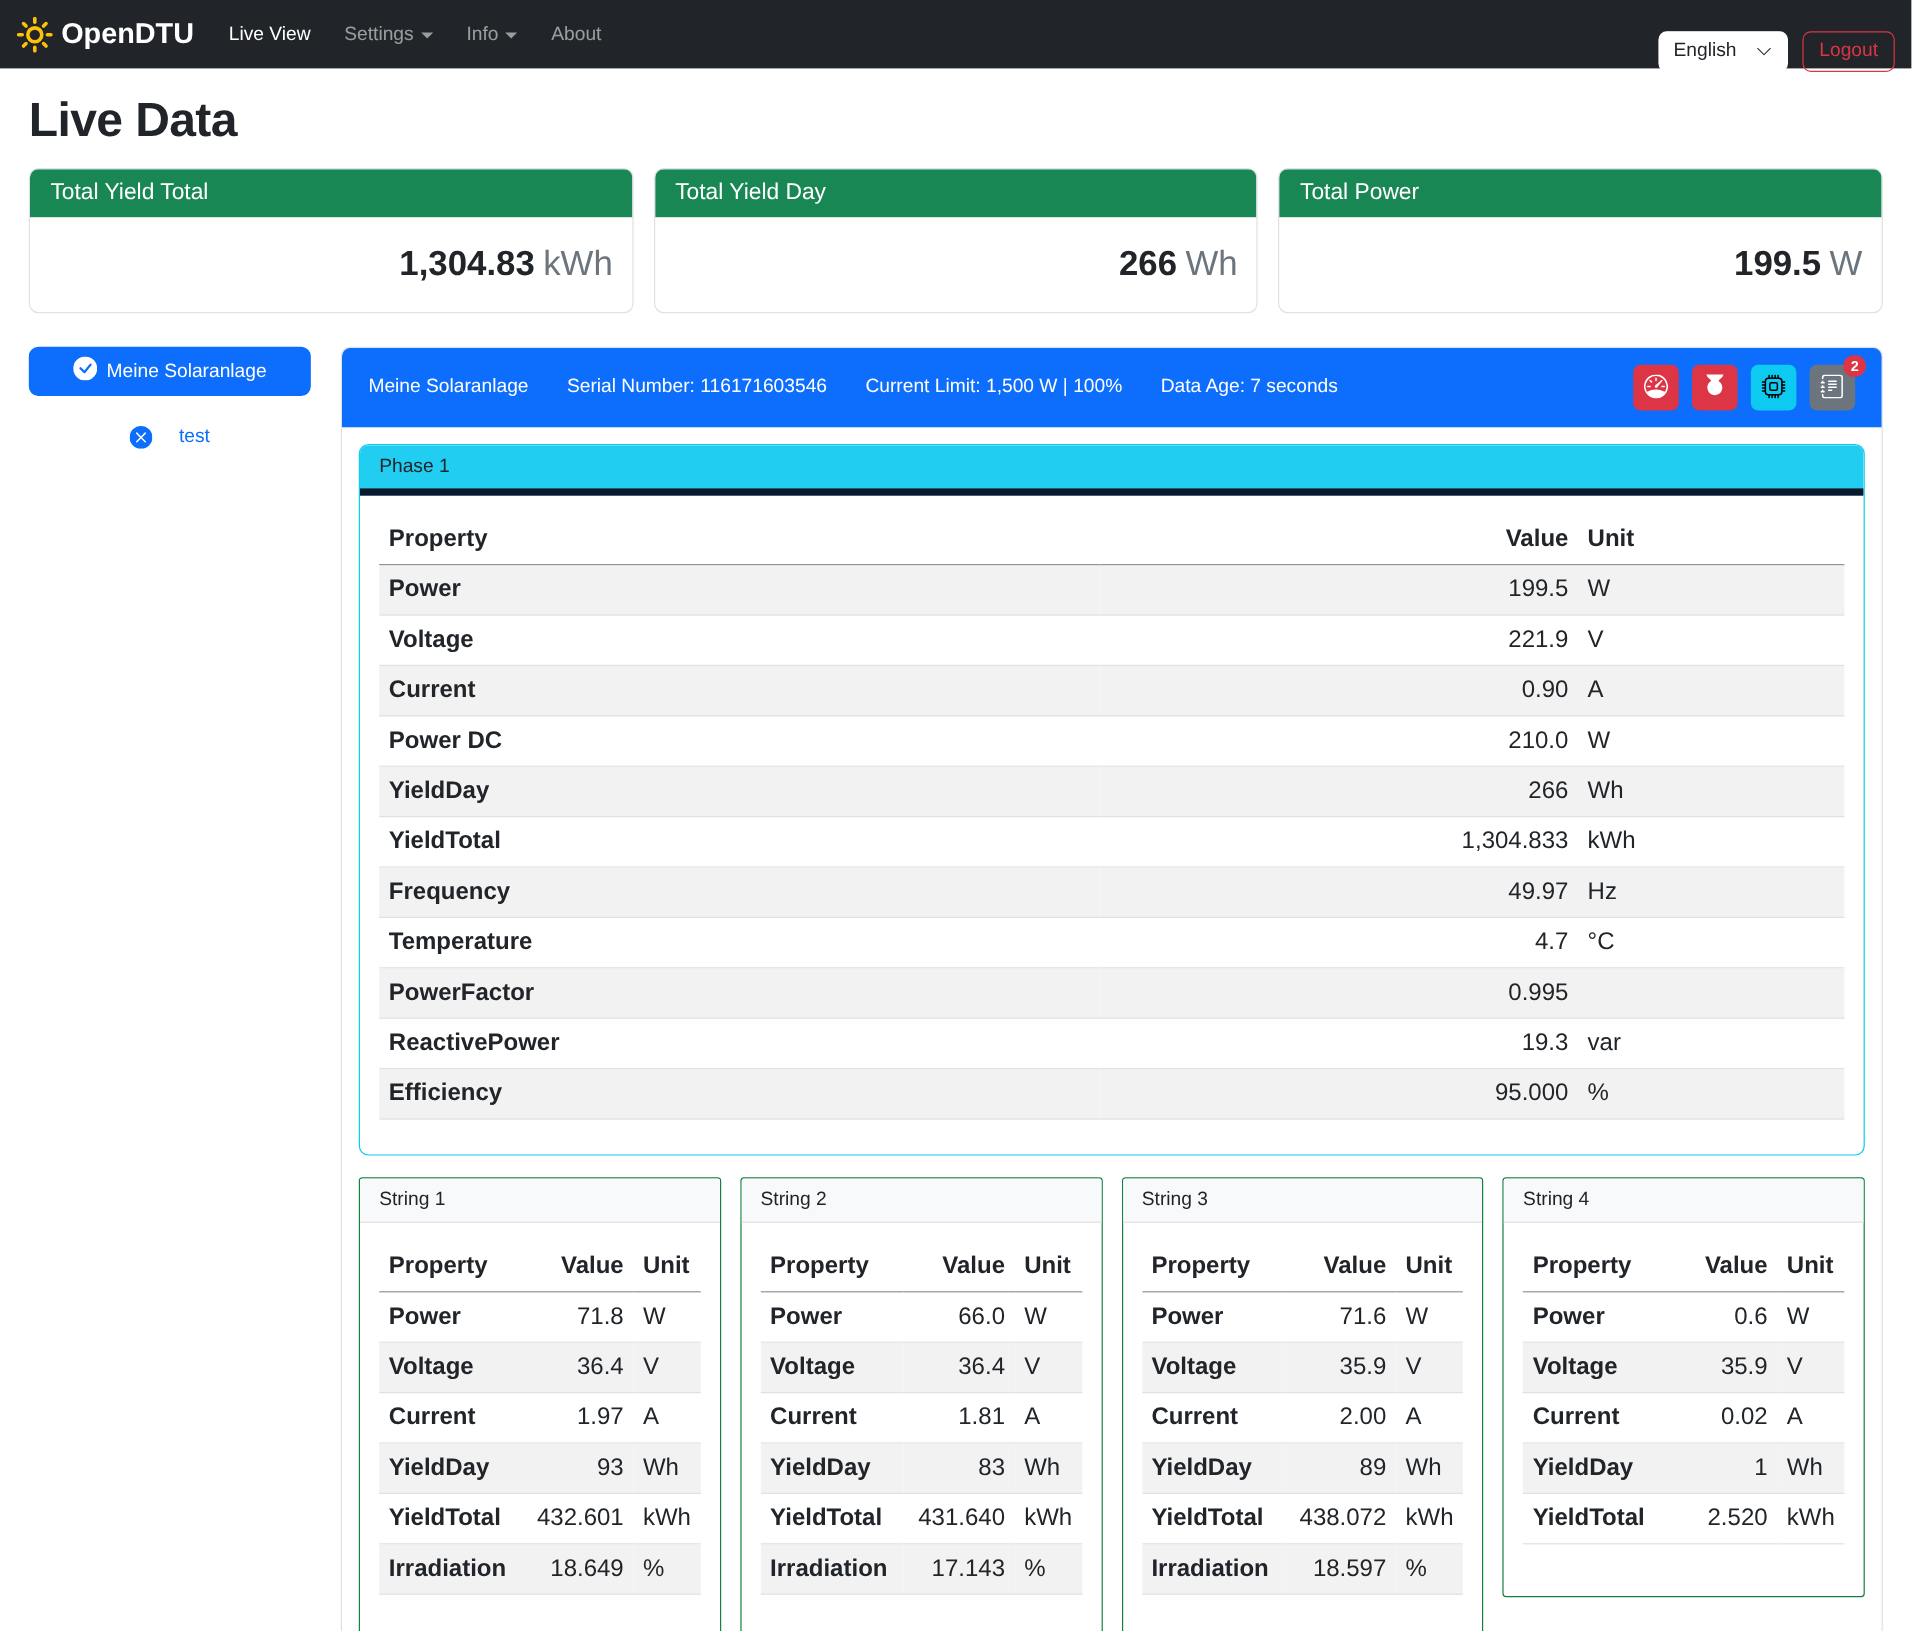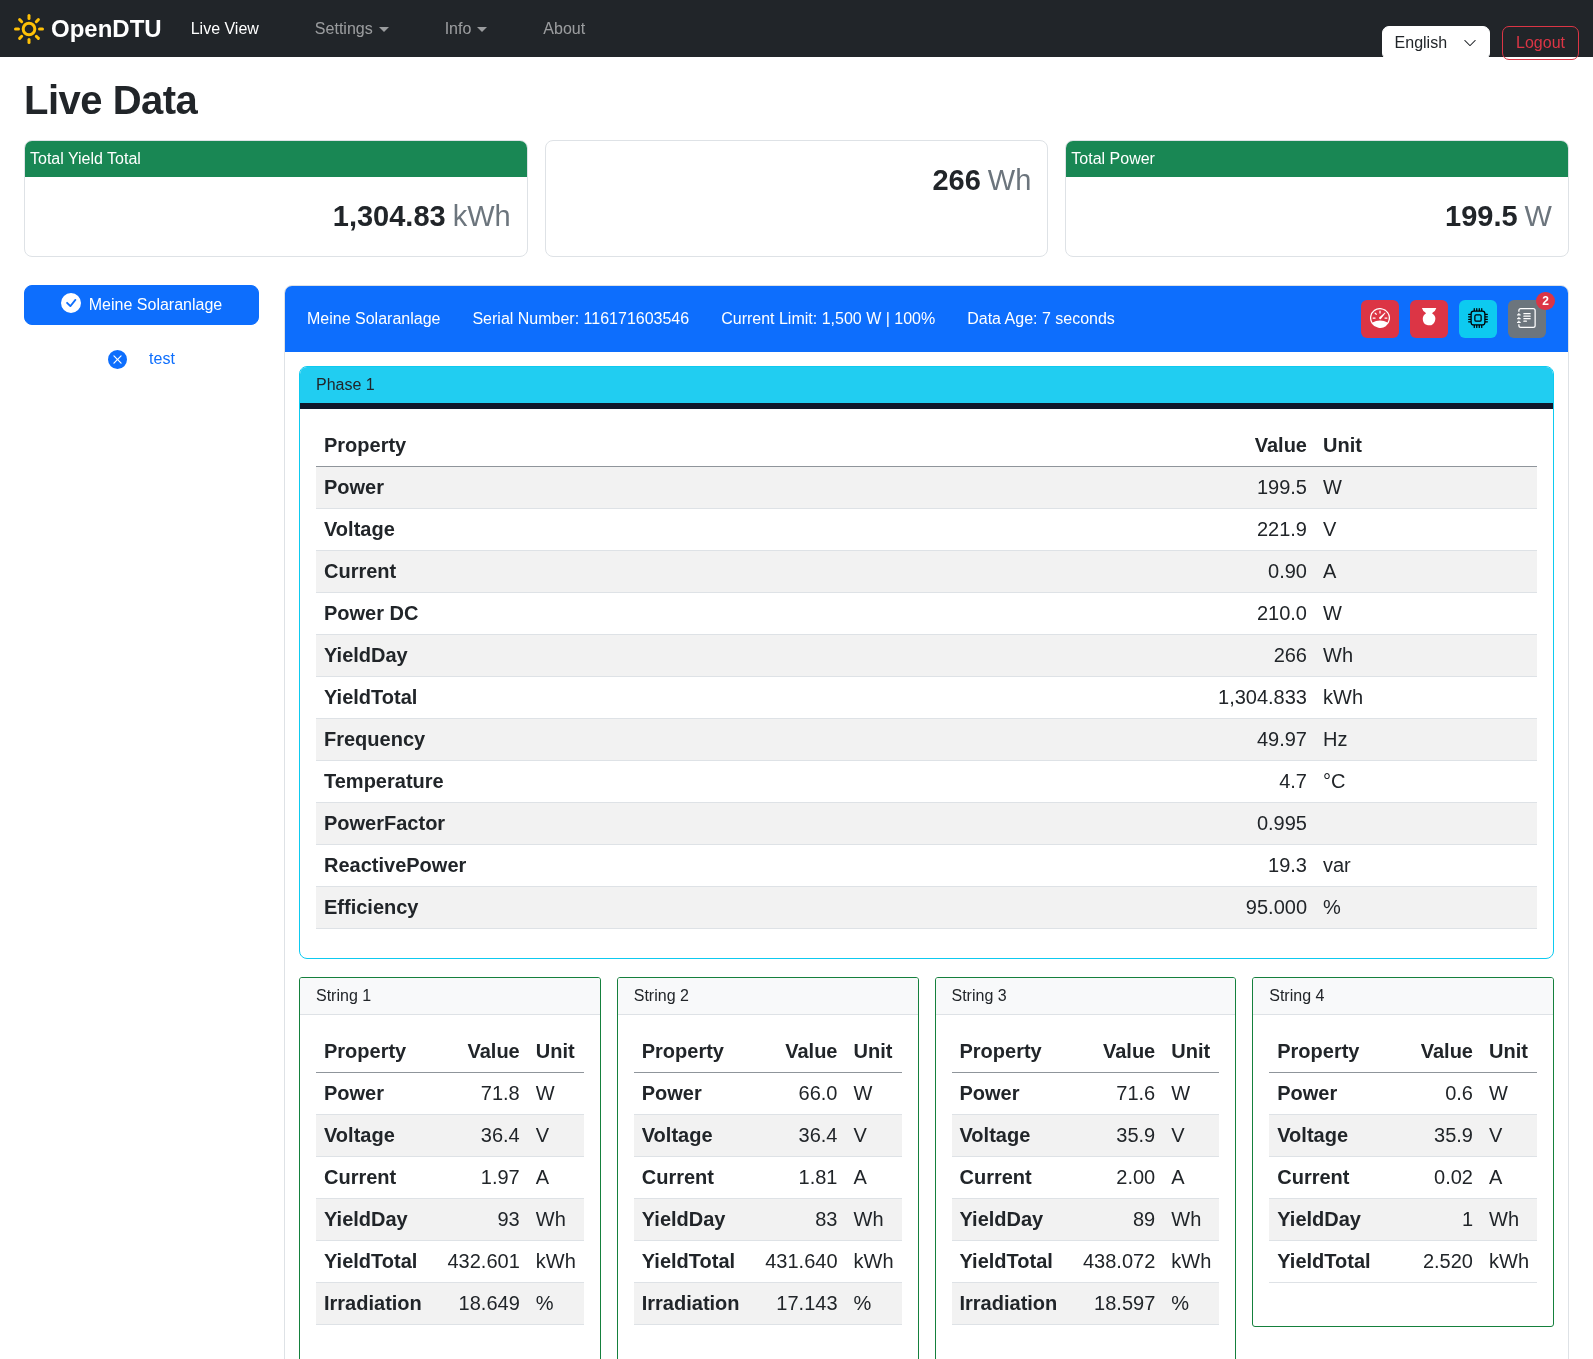--- a/index.html
+++ b/index.html
@@ -3,37 +3,37 @@
 <meta charset="utf-8">
 <style>
   * { box-sizing: border-box; margin: 0; padding: 0; }
   html,body { width: 1593px; min-height: 1359px; background: #fff; }
   body { font-family: "Liberation Sans", "DejaVu Sans", sans-serif; color: #212529; font-size: 16px; }
 
   
   .navbar { background: #212529; height: 57px; display: flex; align-items: center; padding: 0 14px; }
   .brand { display: flex; align-items: center; gap: 7px; color: #fff; font-size: 24px; font-weight: 700; cursor: pointer; }
   .brand svg { display: block; }
-  .nav-links { display: flex; align-items: center; margin-left: 15px; gap: 28px; }
+  .nav-links { display: flex; align-items: center; margin-left: 15px; }
   .nav-link { color: rgba(255,255,255,0.55); padding: 8px 14px; cursor: pointer; display: flex; align-items: center; gap: 6px; }
   .nav-link.active { color: #fff; }
   .caret { display: inline-block; width: 0; height: 0; border-left: 5px solid transparent; border-right: 5px solid transparent; border-top: 5px solid rgba(255,255,255,0.55); margin-top: 2px; }
   .nav-right { margin-left: auto; display: flex; align-items: center; gap: 12px; margin-top: 28px; }
   .lang-select { background: #fff; color: #212529; border-radius: 7px; padding: 7px 12px; display: flex; align-items: center; gap: 16px; cursor: pointer; border: 1px solid #fff; }
   .lang-select svg { display: block; }
   .logout-btn { background: transparent; color: #dc3545; border: 1px solid #dc3545; border-radius: 7px; padding: 7px 13px; font-size: 16px; cursor: pointer; font-family: inherit; }
 
   
   .container { padding: 0 24px; }
   .page-title { font-size: 40px; font-weight: 700; margin: 21px 0 17px; letter-spacing: -0.5px; }
 
   
   .summary-row { display: grid; grid-template-columns: 1fr 1fr 1fr; gap: 17px; }
   .summary-card { border: 1px solid #dee2e6; border-radius: 8px; overflow: hidden; background: #fff; }
-  .summary-card .head { background: #198754; color: #fff; padding: 9px 5px; font-size: 16px; }
+  .summary-card .head { background: #198754; color: #fff; padding: 9px 17px; font-size: 19px; }
   .summary-card .body { padding: 23px 16px; text-align: right; font-size: 29px; }
   .summary-card .val { font-weight: 700; color: #212529; }
   .summary-card .unit { color: #6c757d; margin-left: 7px; }
 
   
   .main-row { display: flex; gap: 25px; margin-top: 28px; padding-bottom: 29px; }
   .sidebar { width: 235px; flex: 0 0 235px; }
   .inverter-select-btn { width: 100%; background: #0d6efd; border: 1px solid #0d6efd; color: #fff; border-radius: 8px; padding: 7px 10px; font-size: 16px; font-family: inherit; display: flex; align-items: center; justify-content: center; gap: 8px; cursor: pointer; }
   .inverter-alt { margin-top: 25px; display: flex; align-items: flex-start; justify-content: center; gap: 22px; color: #0d6efd; cursor: pointer; }
 
@@ -126,20 +126,21 @@
   <h1 class="page-title">Live Data</h1>
 
   <div class="summary-row">
     <div class="summary-card">
       <div class="head">Total Yield Total</div>
       <div class="body">
         <span class="val">1,304.83</span><span class="unit">kWh</span>
       </div>
     </div>
     <div class="summary-card">
+      <div class="head">Total Yield Day</div>
       <div class="body">
         <span class="val">266</span><span class="unit">Wh</span>
       </div>
     </div>
     <div class="summary-card">
       <div class="head">Total Power</div>
       <div class="body">
         <span class="val">199.5</span><span class="unit">W</span>
       </div>
     </div>

